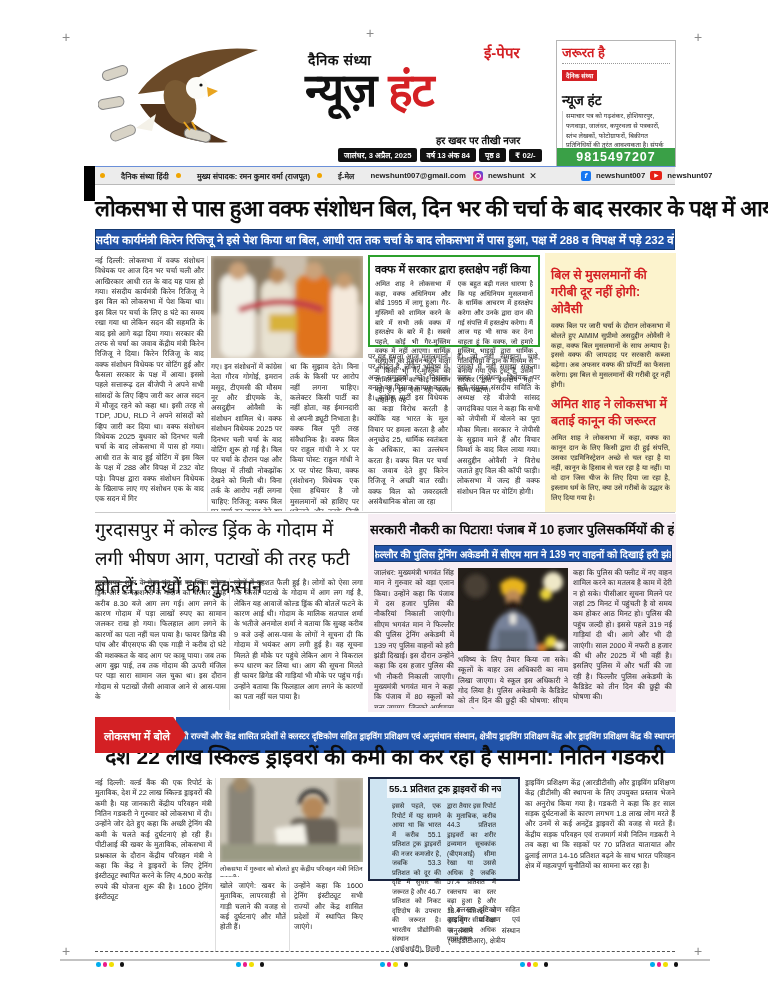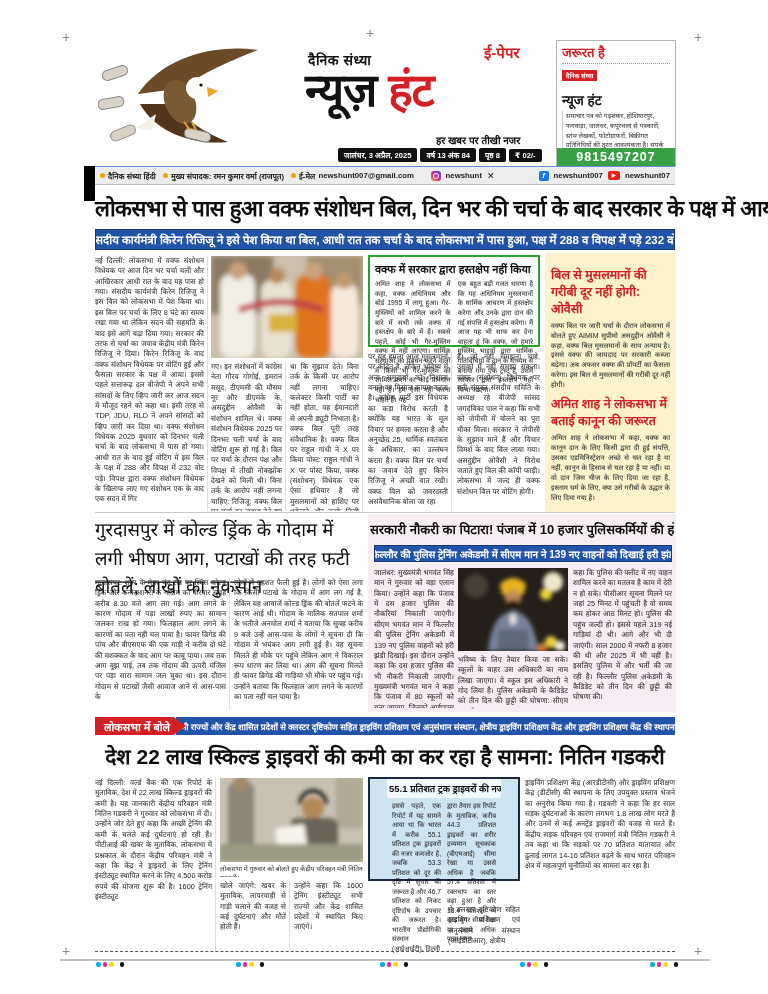--- a/index.html
+++ b/index.html
@@ -21,21 +21,21 @@
   .dateline .db{background:#111;color:#fff;font-size:7.6px;font-weight:700;padding:2px 6px;border-radius:2px;white-space:nowrap}
   
   #adbox{border:1px solid #b5b5b5;background:#fff;padding:2px 5px 21px 5px}
   #adbox .hd{color:var(--accent-red,#d42024);font-size:13px;font-weight:800;border-bottom:1px dotted #999;padding-bottom:2px}
   #adbox .badge{display:inline-block;background:var(--accent-red,#d42024);color:#fff;font-size:6.4px;font-weight:700;padding:1px 4px;margin-top:3px}
   #adbox .brand{font-size:13.5px;font-weight:800;color:#111;margin-top:9px}
   #adbox .body{font-size:6.5px;line-height:1.5;color:#333;margin-top:2px;border-left:1px solid #ccc;padding-left:3px}
   #adbox .phone{position:absolute;left:0;right:0;bottom:0;height:18px;background:var(--phone-green,#3aa047);color:#fff;font-size:12.5px;font-weight:800;text-align:center;line-height:18px;letter-spacing:1px}
   
   #infobar{display:flex;align-items:center;gap:7px;background:#ececec;border-top:1px solid #6a8fd8;border-bottom:1px solid #b9b9b9;padding:0 5px;white-space:nowrap}
-  #infobar .it{font-size:7.8px;font-weight:700;color:#222;display:flex;align-items:center;gap:3px}
+  #infobar .it{font-size:7.8px;font-weight:700;color:#222;display:flex;align-items:center;gap:16px}
   .dot{width:5px;height:5px;border-radius:50%;background:#f0a500;display:inline-block}
   .social{margin-left:auto;display:flex;align-items:center;gap:5px}
   .ig{width:10px;height:10px;border-radius:3px;background:linear-gradient(45deg,#f5a623,#d6249f,#285aeb);position:relative}
   .ig::after{content:"";position:absolute;inset:2px;border:1.2px solid #fff;border-radius:50%}
   .xm{font-size:9px;font-weight:800;color:#111}
   .fb{width:10px;height:10px;border-radius:2px;background:#1877f2;color:#fff;font-size:8px;font-weight:800;text-align:center;line-height:10px}
   .yt{width:12px;height:9px;border-radius:2px;background:#e62117;color:#fff;font-size:5.5px;text-align:center;line-height:9px}
   
   .h1{font-size:22px;font-weight:800;color:#0d0d0d;text-align:center;white-space:nowrap;letter-spacing:-.5px}
   .subbar{background:var(--bar-blue,#2153a8);border:1px solid #16396f;color:#fff;font-size:11.5px;font-weight:700;text-align:center;white-space:nowrap;display:flex;align-items:center;justify-content:center;overflow:hidden}
@@ -49,21 +49,21 @@
   #greenbox .cols .bt{font-size:6.8px;flex:1}
   #yellowbox{background:var(--highlight-yellow,#fcf3cd);padding:14px 6px}
   #yellowbox .rt{color:var(--accent-red,#d42024);font-size:12.5px;font-weight:800;line-height:1.35;margin-bottom:3px}
   #yellowbox .bt{font-size:7px;margin-bottom:6px}
   #policebg{background:var(--police-pink,#f7eef4)}
   #statbox{border:2.5px solid #1c2742;background:var(--stat-blue,#cfe4f1);padding:3px 22px}
   #statbox .t{font-size:9.5px;font-weight:800;text-align:center;background:#f2f8fc;margin:-3px -5px 3px -5px;padding:3px 2px;white-space:nowrap;overflow:hidden}
   #statbox .cols{display:flex;gap:6px}
   #statbox .cols .bt{font-size:6.7px;flex:1}
   
-  #kicker{display:flex;height:18px}
+  #kicker{display:flex;height:36px}
   #kicker .lab{background:var(--accent-red,#d42024);color:#fff;font-size:11px;font-weight:800;display:flex;align-items:center;padding:0 16px 0 9px;clip-path:polygon(0 0,86% 0,100% 50%,86% 100%,0 100%);position:relative;z-index:2;white-space:nowrap}
   #kicker .bar{flex:1;background:var(--bar-blue,#2153a8);color:#fff;font-size:8.4px;font-weight:700;display:flex;align-items:center;justify-content:center;margin-left:-10px;padding-left:16px;white-space:nowrap;overflow:hidden}
   .caption{font-size:6.6px;color:#222;line-height:1.3;overflow:hidden}
   .rule{border-top:1px solid #c9c9c9}
   .dashed{border-top:1px dashed #555}
   .grayline{background:#c3c3c3;height:2px}
   .regdots{display:flex;gap:2px;align-items:center}
   .regdots i{width:4.5px;height:4.5px;border-radius:50%;display:block}
   .sidetab{background:#000}
   .photo{overflow:hidden;background:#ccc}

